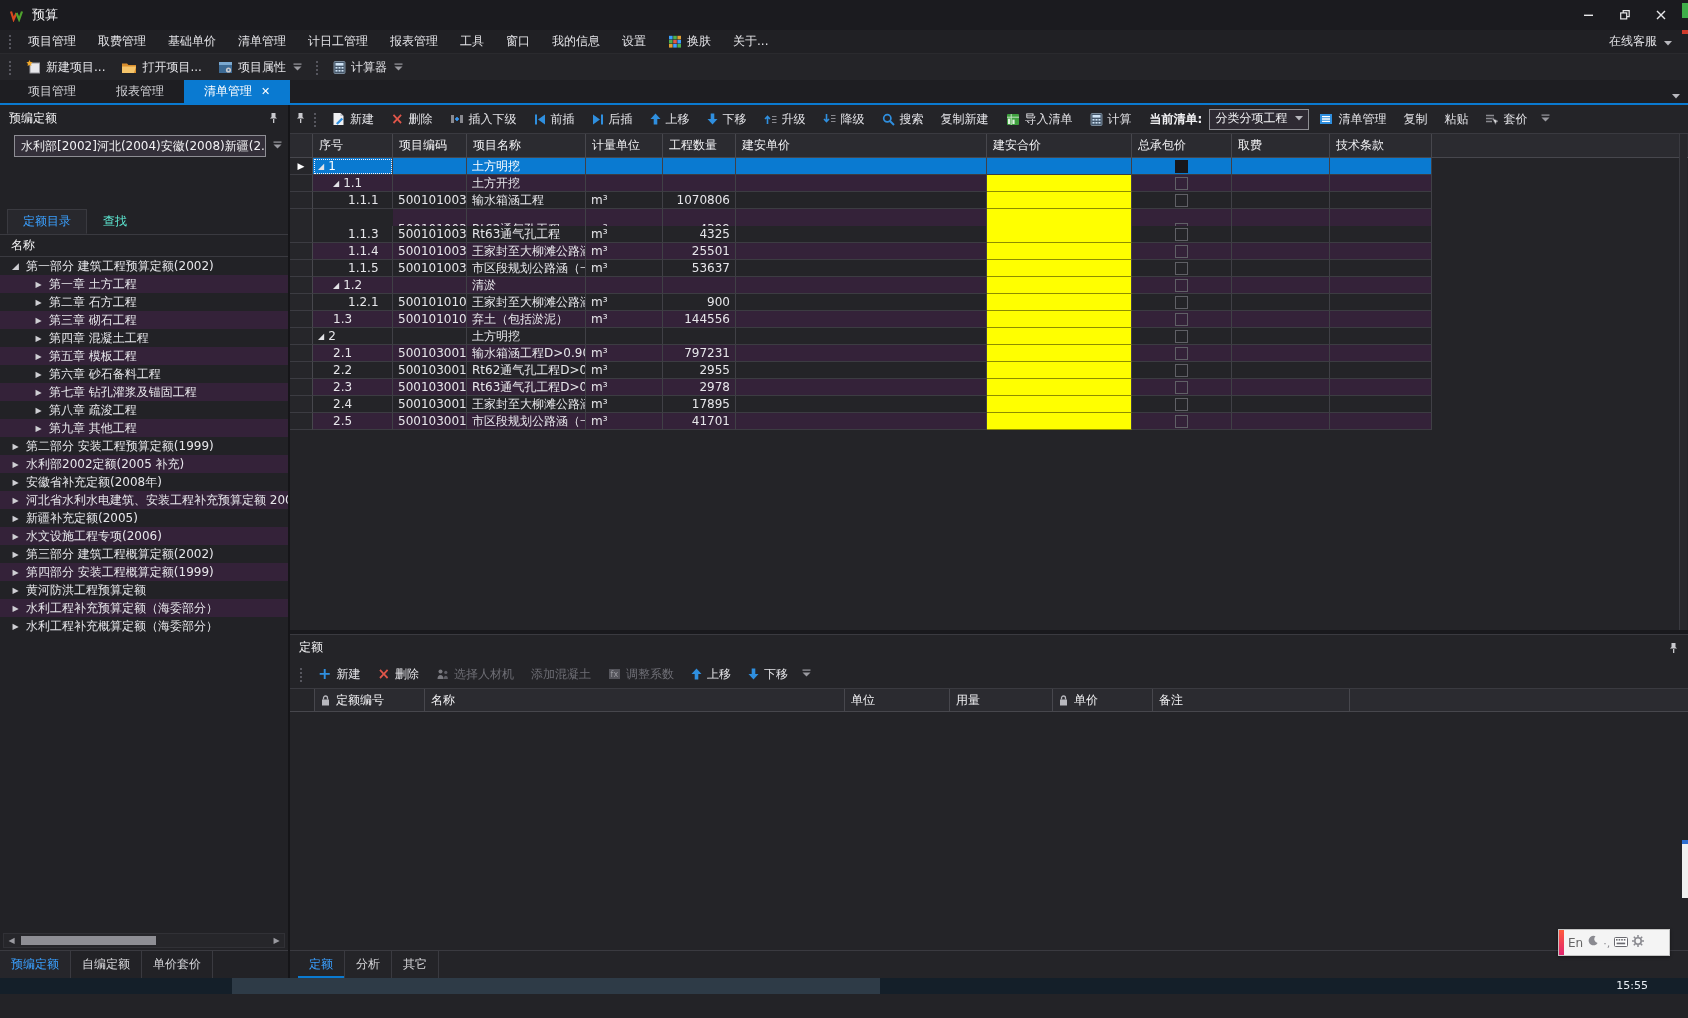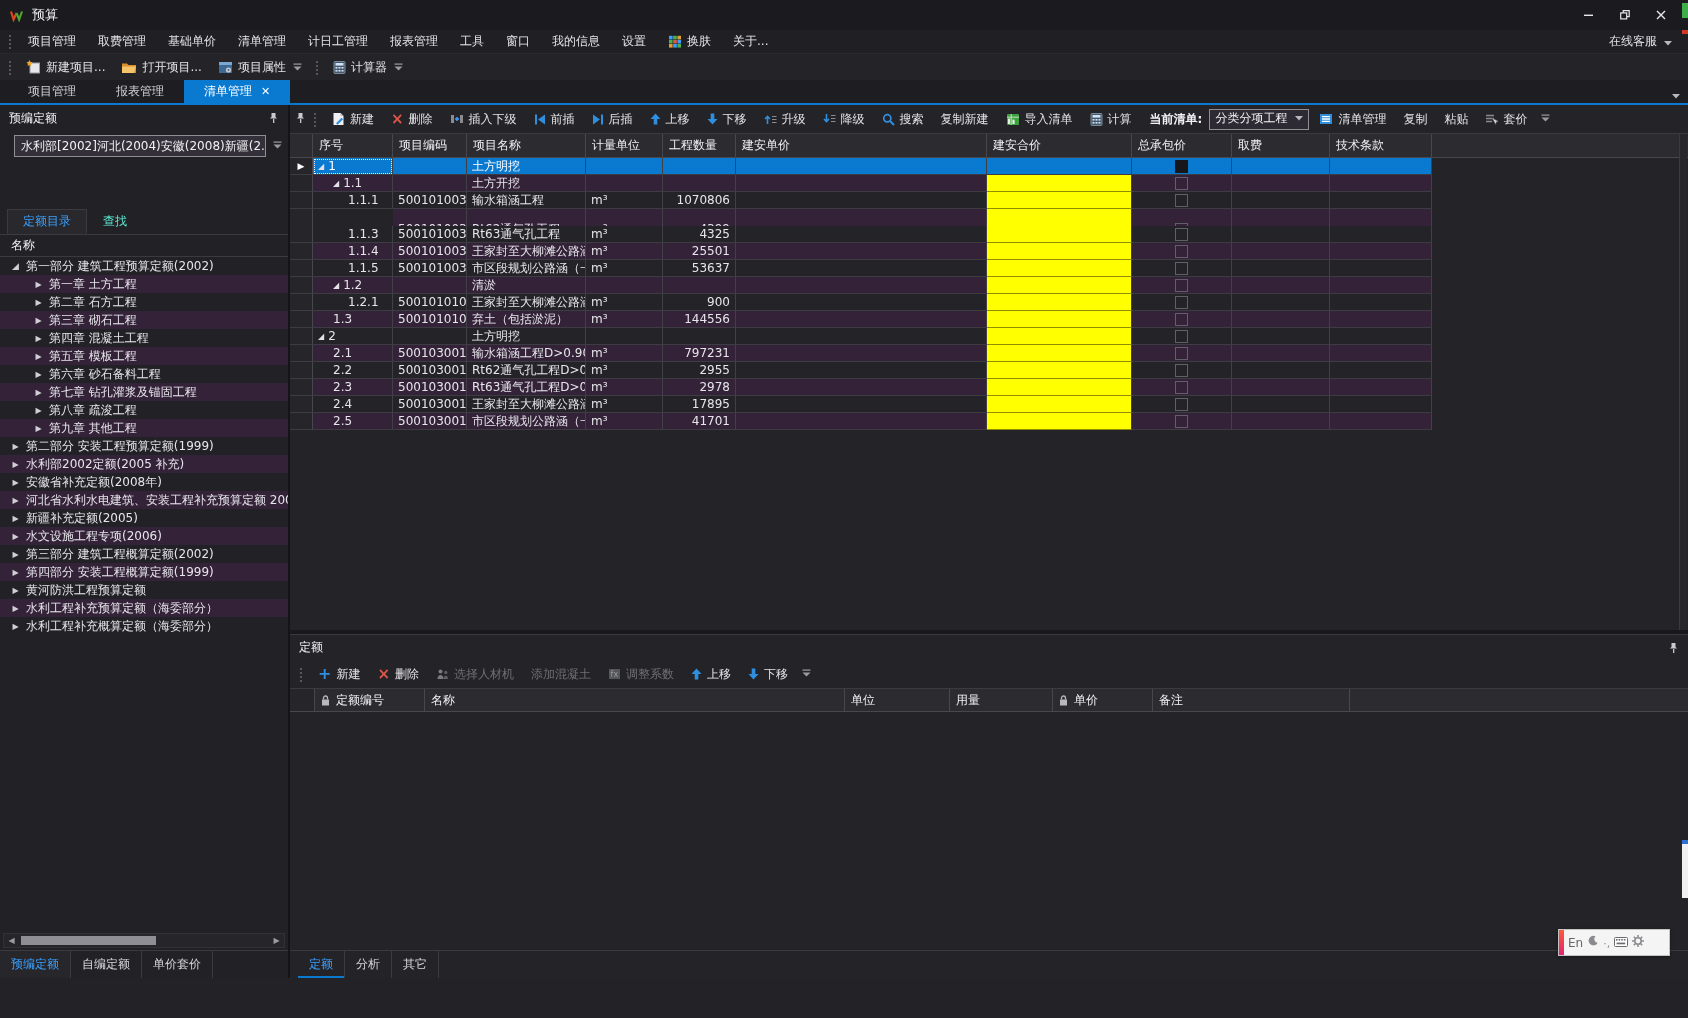--- a/index.html
+++ b/index.html
@@ -1148,20 +1148,24 @@
             <span>分析</span>
           </div>
           <div class="rbtab">
             <span>其它</span>
           </div>
         </div>
     </div>
   </div>
 
 
+  <div class="taskbar">
+    <span class="tb-seg"></span>
+    <span class="tb-time">15:55</span>
+  </div>
 
   <div class="ime">
     <span class="ime-stripe"></span>
     <span class="ime-lang">En</span>
     <span><svg width="12" height="12">
           <path d="M8.5 1.2A4.8 4.8 0 1 0 10.6 8 4 4 0 0 1 8.5 1.2z" fill="#8a8a90"></path>
         </svg></span>
     <span><span style="color:#8a8a90;font-size:11px;line-height:1">·,</span></span>
     <span><svg width="14" height="10">
           <rect x="0.5" y="0.5" width="13" height="9" rx="1" fill="#fff" stroke="#6a6a70"></rect>

